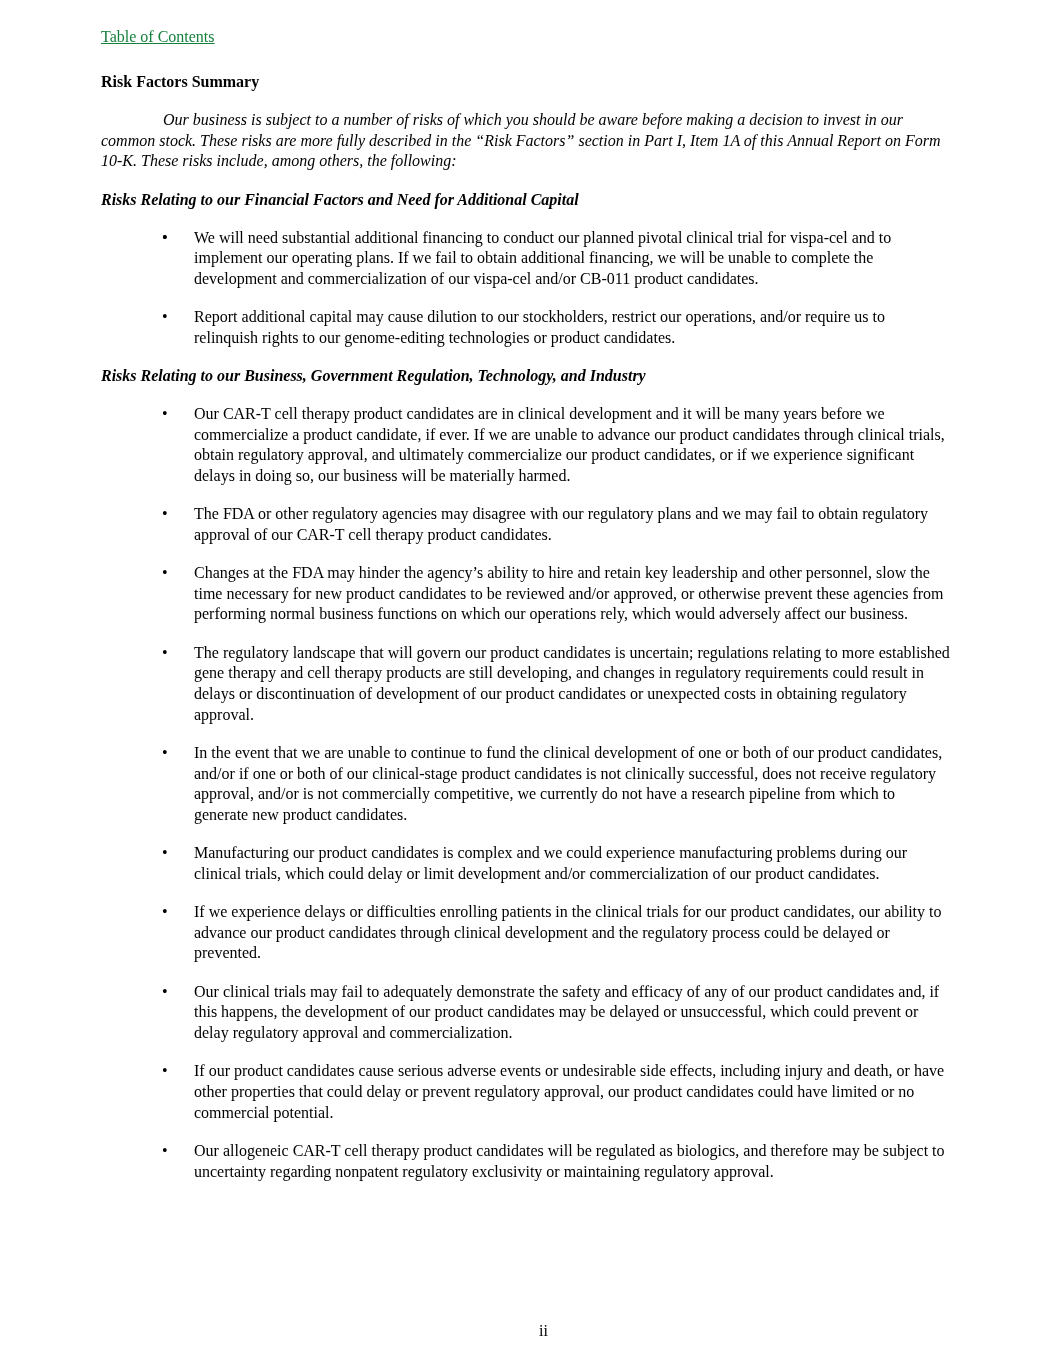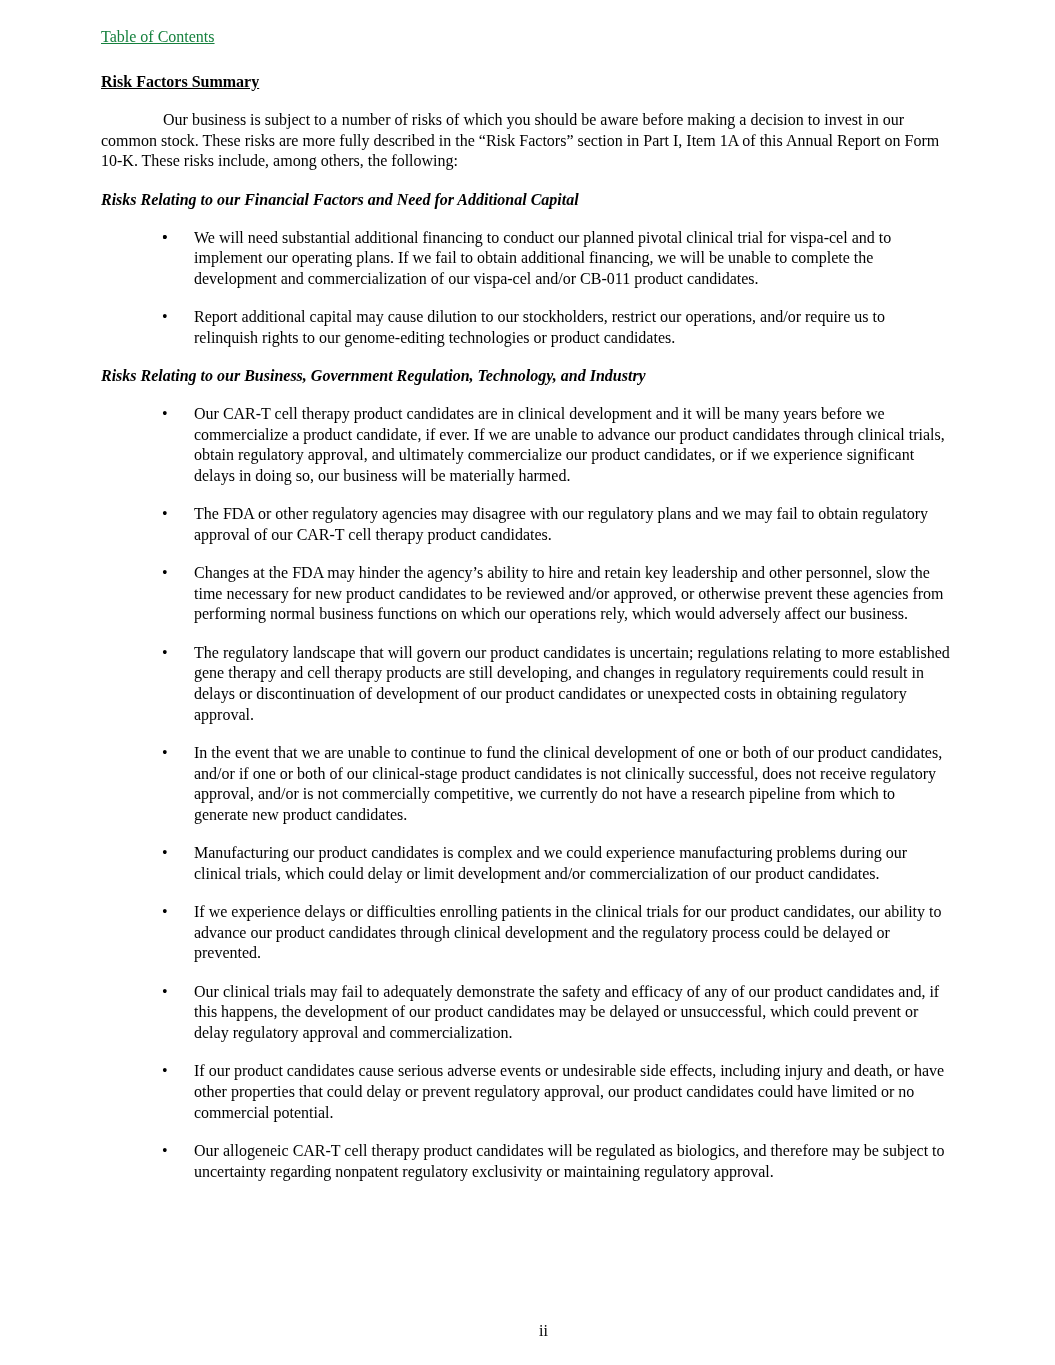--- a/index.html
+++ b/index.html
@@ -24,26 +24,26 @@
     text-decoration: underline;
     font-size: 16px;
     line-height: 20px;
     cursor: pointer;
   }
   .section-title {
     margin-top: 25px;
     font-weight: bold;
     font-size: 16px;
     line-height: 20px;
-    text-decoration: underline;
   }
   .intro {
     margin-top: 18px;
     line-height: 20.6px;
     text-indent: 62px;
+    font-style: italic;
   }
   .subheading {
     margin-top: 18px;
     font-weight: bold;
     font-style: italic;
     line-height: 20px;
   }
   .bullets {
     list-style: none;
     margin: 0;

